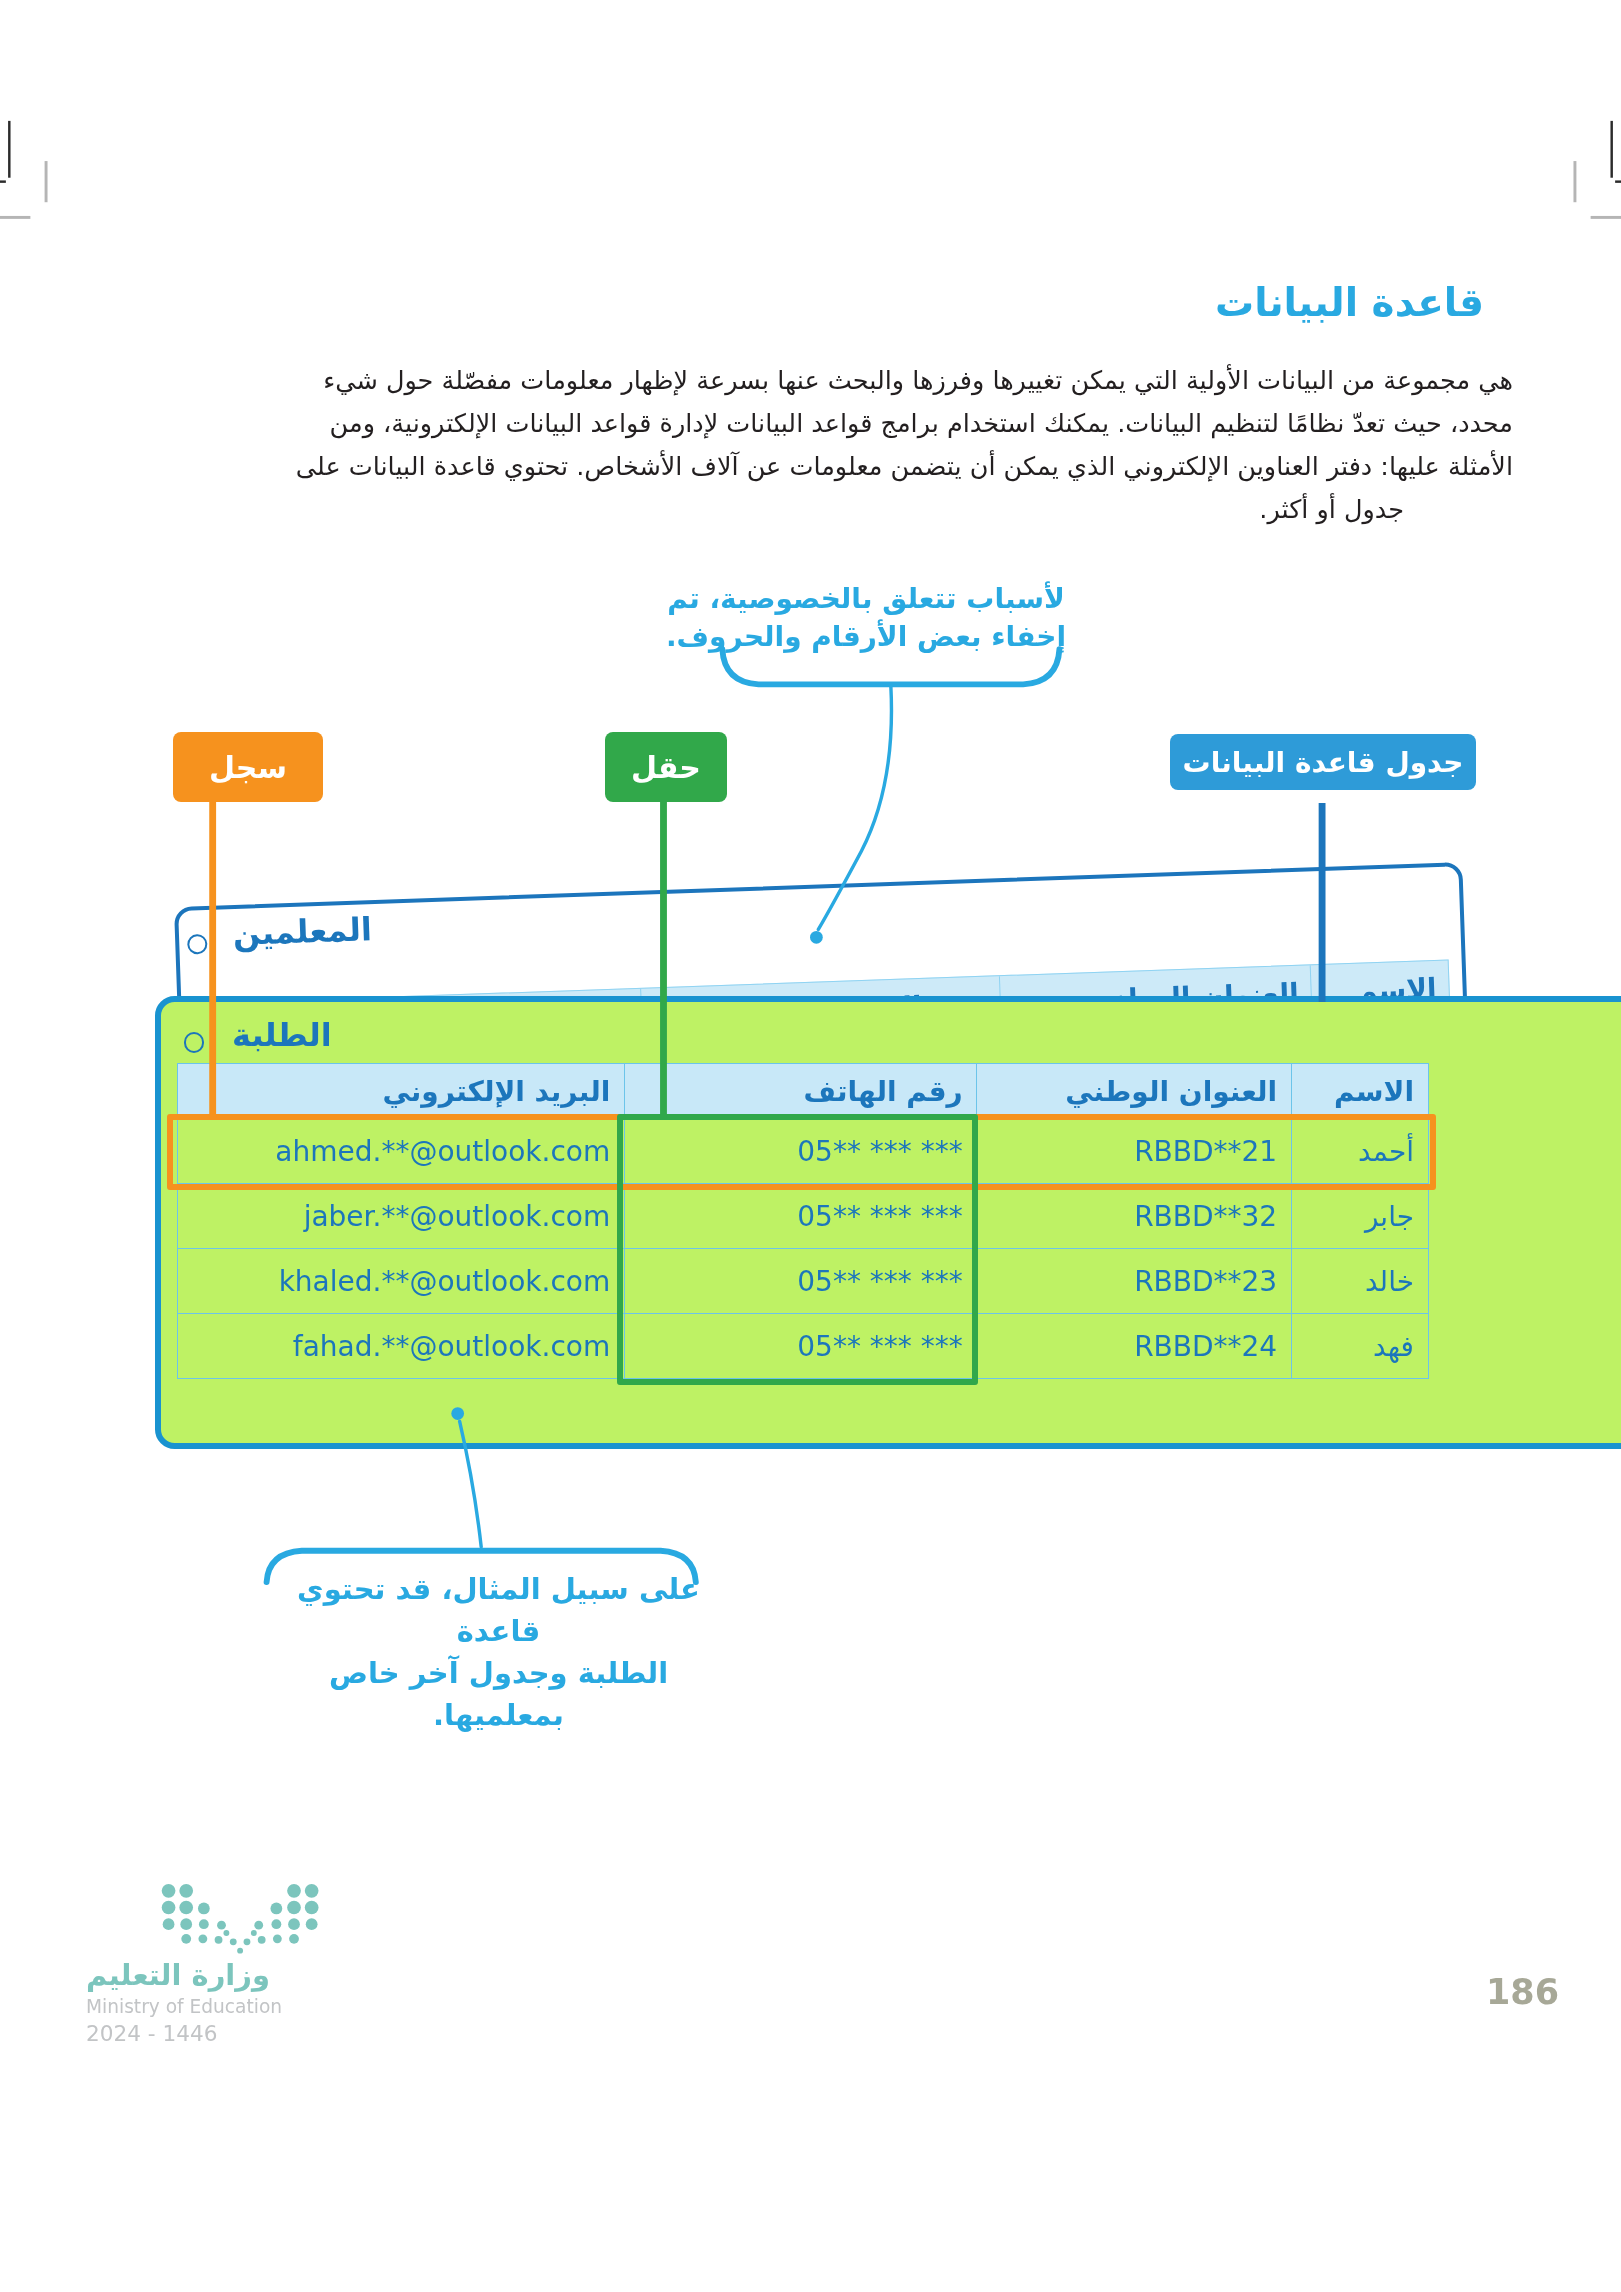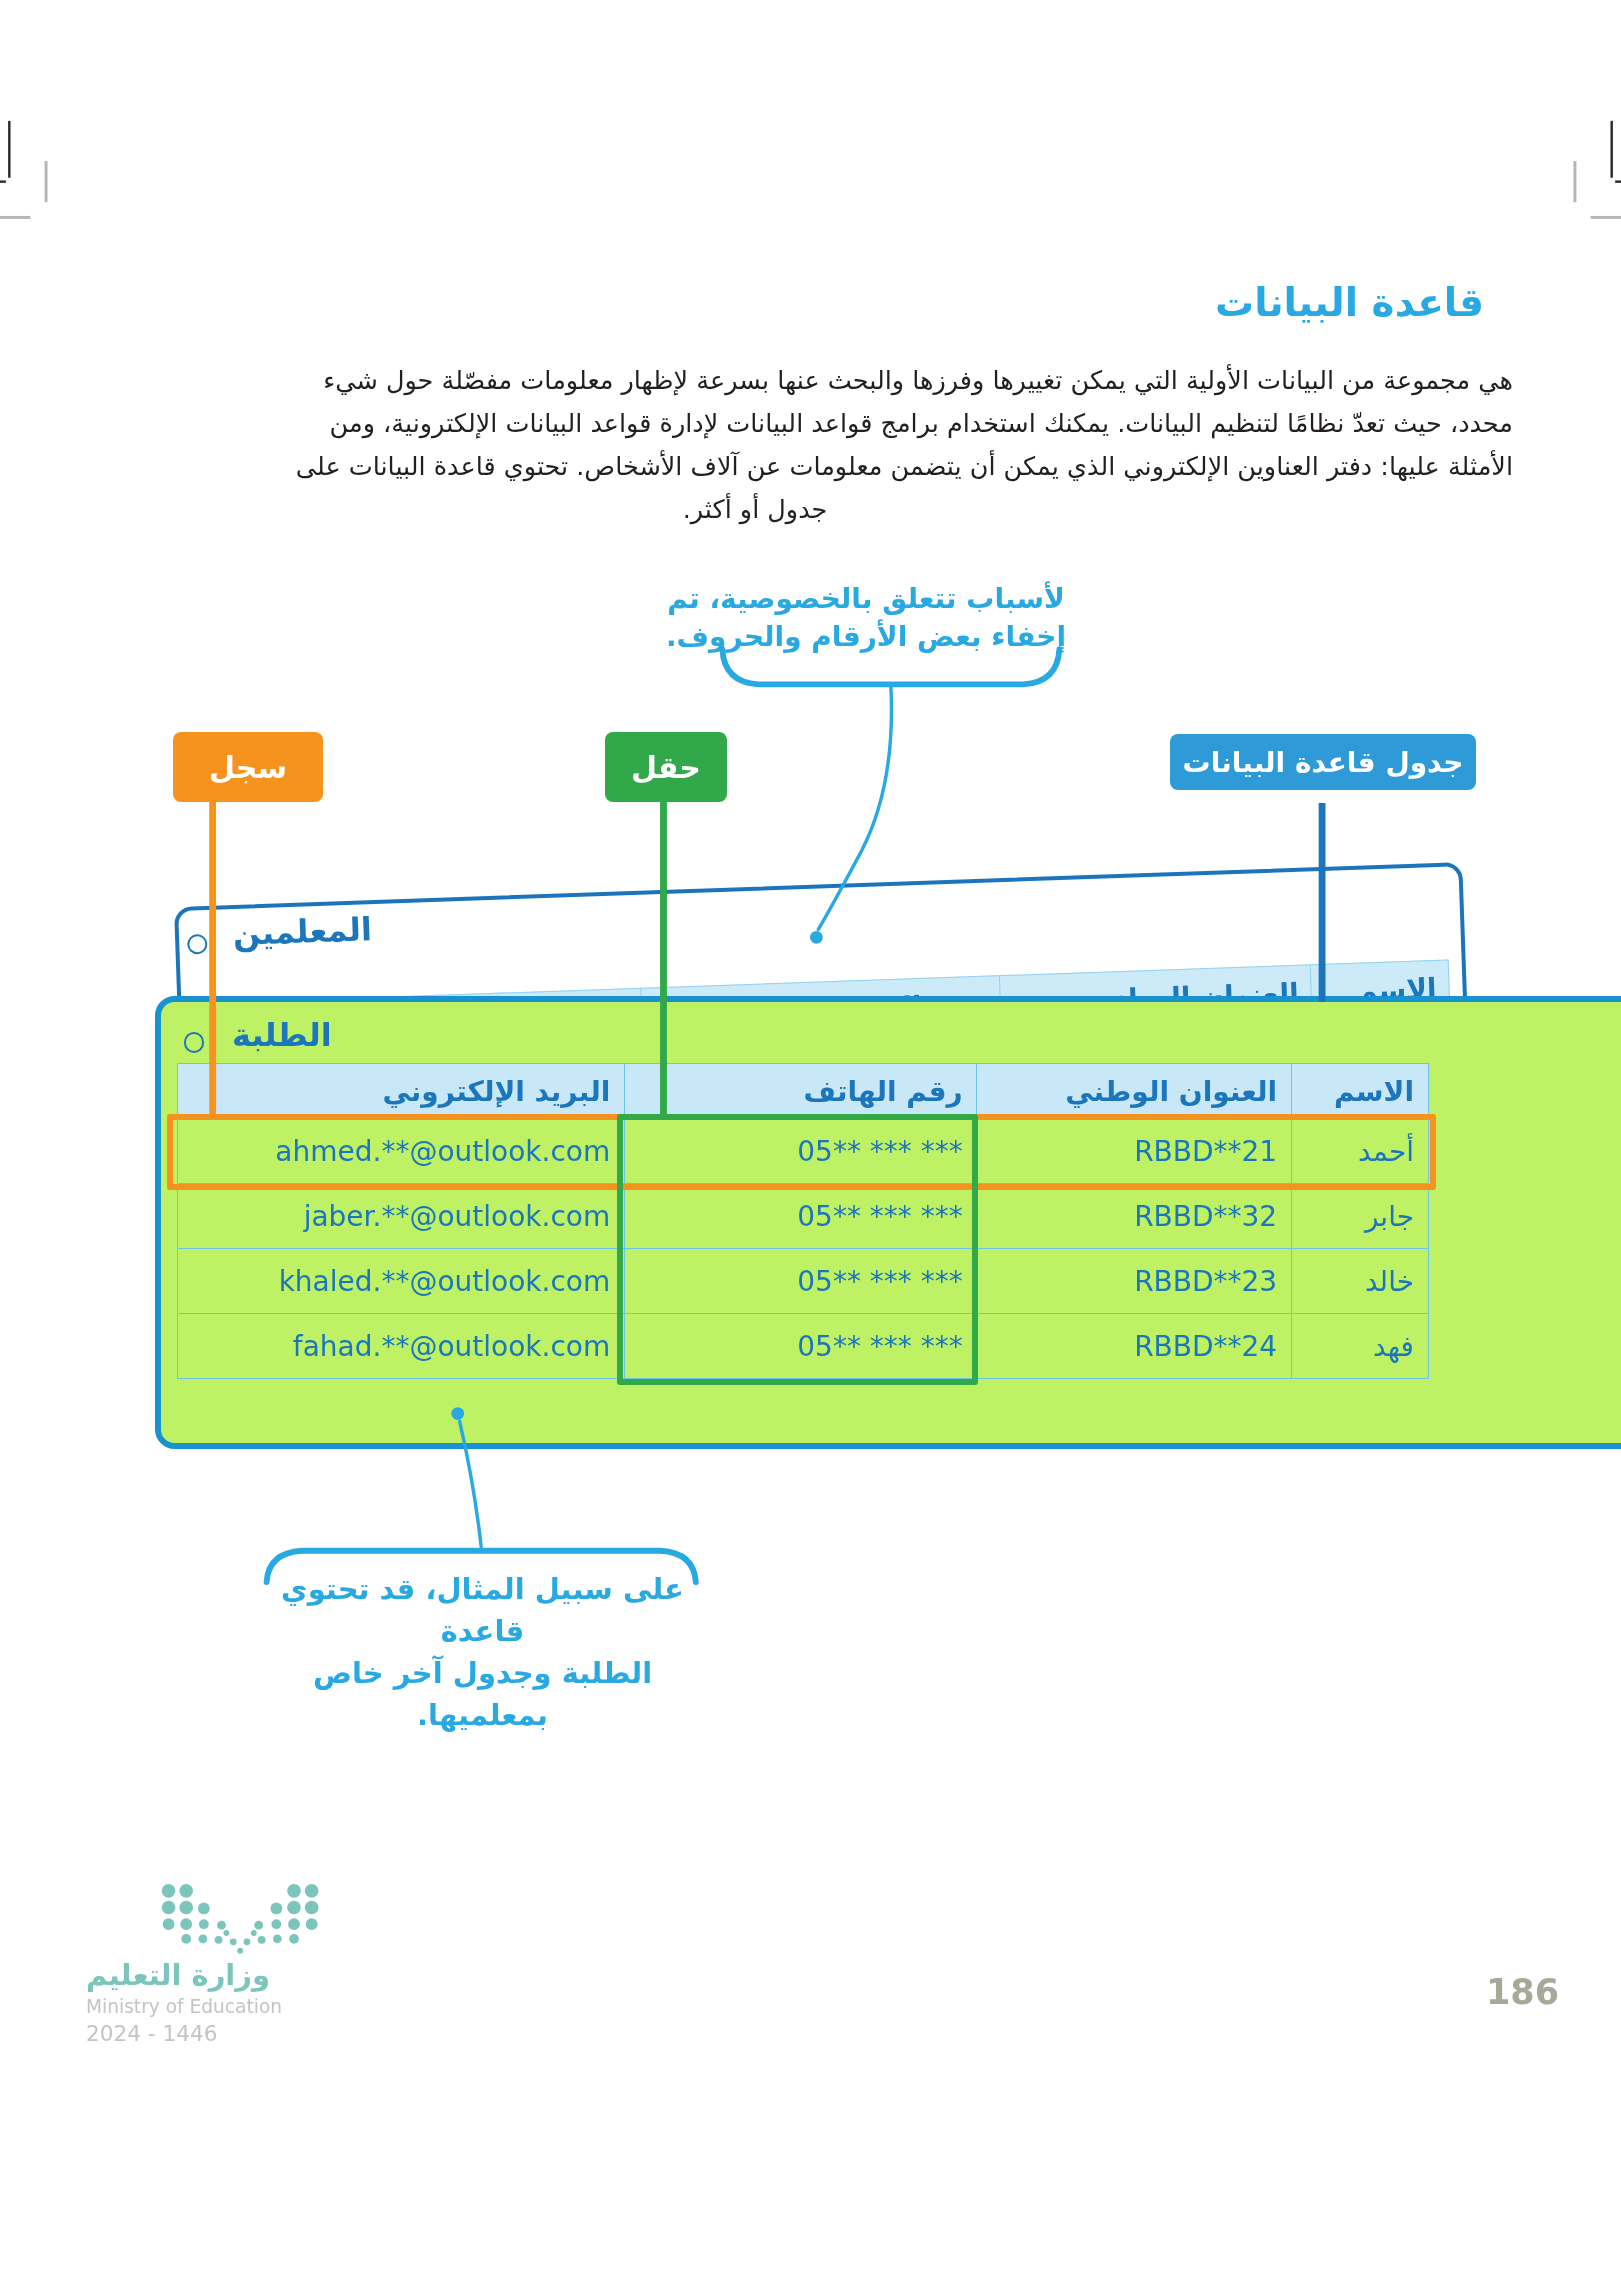--- a/index.html
+++ b/index.html
@@ -11,29 +11,29 @@
   
   .page-title{
     position:absolute;right:137px;top:280px;
     font-size:39px;font-weight:bold;color:#29A9E1;direction:rtl;white-space:nowrap;
   }
   .intro{
     position:absolute;right:108px;top:359px;width:1407px;
     direction:rtl;color:#231F20;font-size:25.5px;line-height:43px;
   }
   .intro .line{white-space:nowrap;text-align:right;}
-  .intro .line.last{padding-left:0;margin-left:0;margin-right:109px;text-align:center;}
+  .intro .line.last{padding-left:0;margin-left:0;margin-right:109px;}
 
   
   .callout{
     position:absolute;z-index:7;direction:rtl;text-align:center;
     color:#29A9E1;font-weight:bold;
   }
   .privacy-callout{left:660px;top:580px;width:412px;font-size:28px;line-height:38px;}
-  .example-callout{left:257px;top:1568px;width:451px;font-size:29px;line-height:42px;}
+  .example-callout{left:273px;top:1568px;width:451px;font-size:29px;line-height:42px;}
 
   
   .tag{
     position:absolute;z-index:7;color:#ffffff;font-weight:bold;direction:rtl;
     display:flex;align-items:center;justify-content:center;border-radius:8px;
   }
   .tag-record{left:173px;top:732px;width:150px;height:70px;background:#F6921E;font-size:30px;}
   .tag-field{left:605px;top:732px;width:122px;height:70px;background:#31A84A;font-size:30px;}
   .tag-table{left:1170px;top:734px;width:306px;height:56px;background:#2E9BD8;font-size:28px;}
 

